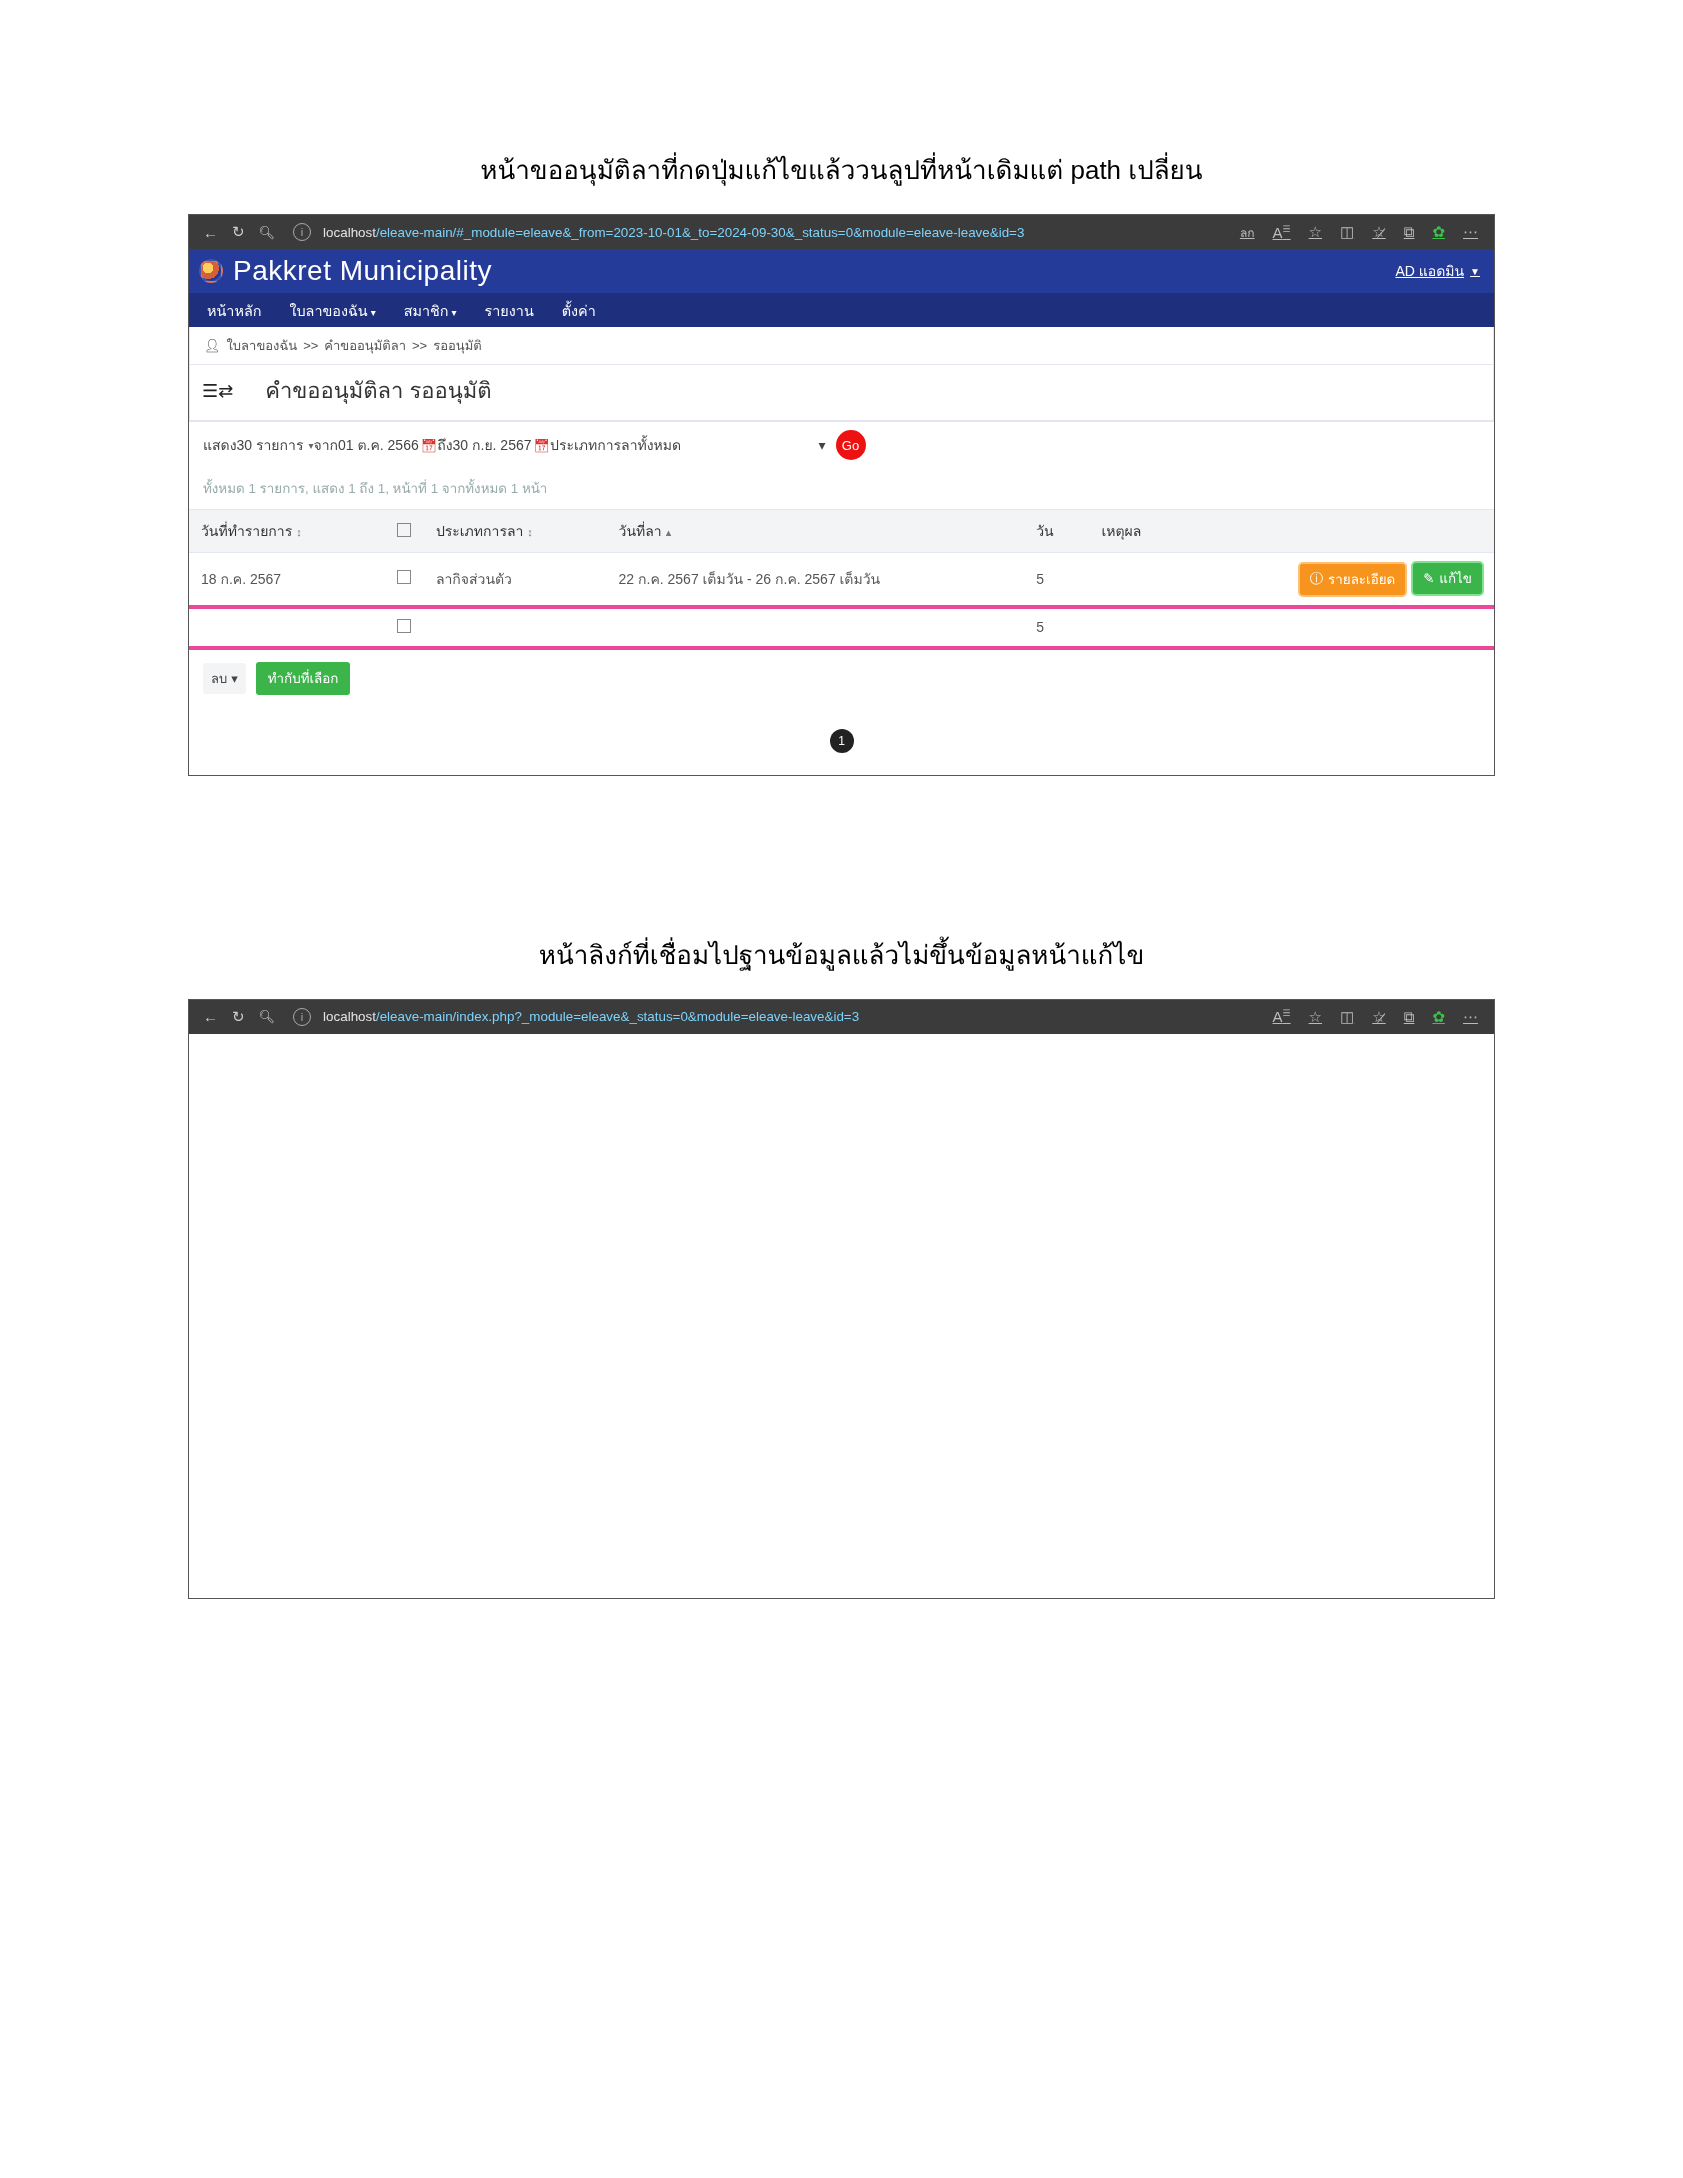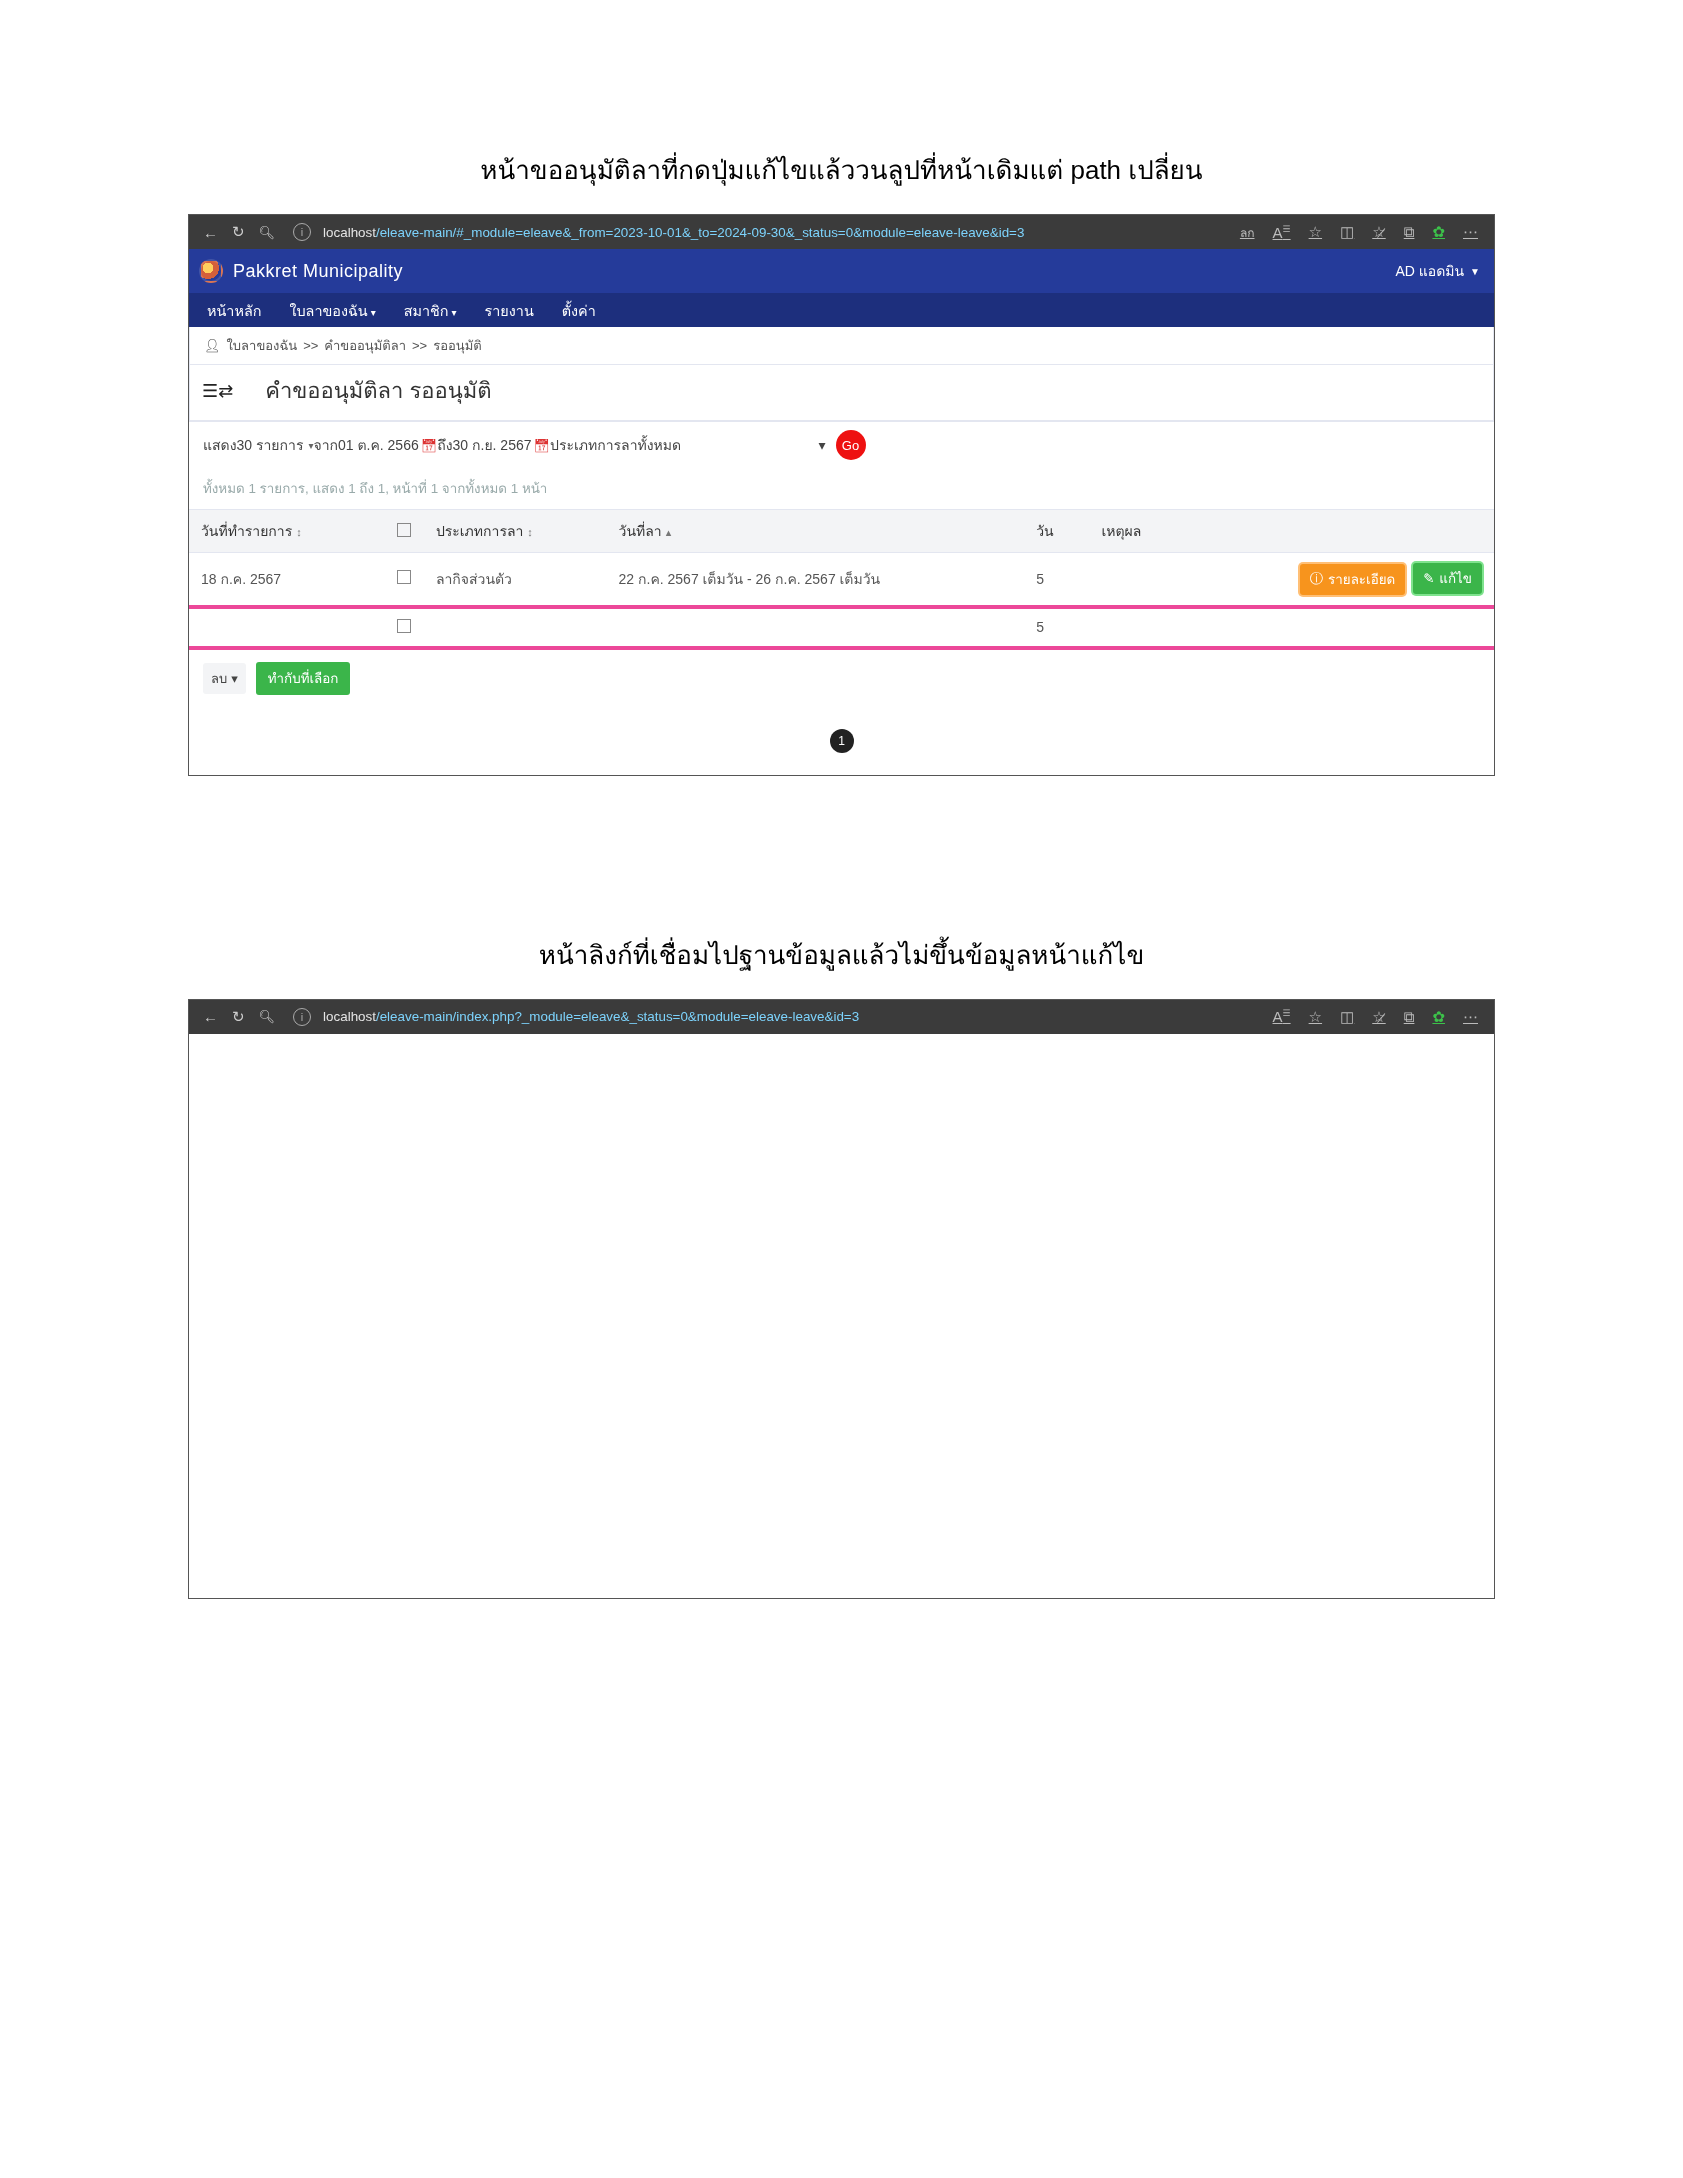--- a/index.html
+++ b/index.html
@@ -13,22 +13,22 @@
   .bbar .url { flex:0 0 auto; color:#e5e5e5; font-size:13.4px; }
   .bbar .url .dim { color:#7dd3fc; }
   .bbar .spacer { flex: 1 1 auto; }
   .bbar .rico { color:#bbb; padding:0 6px; font-size:15px;text-decoration:underline; }
   .bbar .rico.green { color:#3cc24a; }
   .gap-big { height: 158px; }
 
   
   .app-header { background:#253b9a; color:#fff; height:44px; display:flex; align-items:center; padding:0 14px 0 10px; }
   .logo { width:24px; height:24px; border-radius:50%; background:radial-gradient(circle at 35% 35%, #ffcf5e 0 30%, #d3603b 30% 60%, #253b9a 60% 100%); margin-right:10px; border:2px solid #fff2;}
-  .app-title { font-size:18px; font-weight:300; letter-spacing:0.5px;}
-  .app-header .right { margin-left:auto; font-size:14px; display:flex; align-items:center; gap:6px;}
+  .app-title { font-size:28px; font-weight:300; letter-spacing:0.5px;}
+  .app-header .right { margin-left:auto; font-size:14px; display:flex; align-items:center; gap:6px;text-decoration:underline;}
   .app-header .right .tri { font-size:10px;}
   .app-nav { background:#1d2f7d; height:34px; display:flex; align-items:center; padding:0 18px; gap:28px; color:#fff; font-size:14.4px;}
   .app-nav .caret { font-size:10px; margin-left:3px;}
   .content { background:#fff; }
   .bc-wrap { border-left:1px solid #e3e6f0; border-right:1px solid #e3e6f0; border-bottom:1px solid #e3e6f0; }
   .bc { font-size:13px; color:#555; padding:8px 14px; border-bottom:1px solid #e3e6f0; display:flex; align-items:center; gap:6px;}
   .bc .bi { font-size:13px; color:#444;}
   .page-title-row { padding:8px 12px 12px 12px; display:flex; align-items:center; gap:8px;}
   .page-title-row .ticon { font-size:18px; color:#222;}
   .page-title-row .ttxt { font-size:22px; color:#333;margin-left:24px;}

